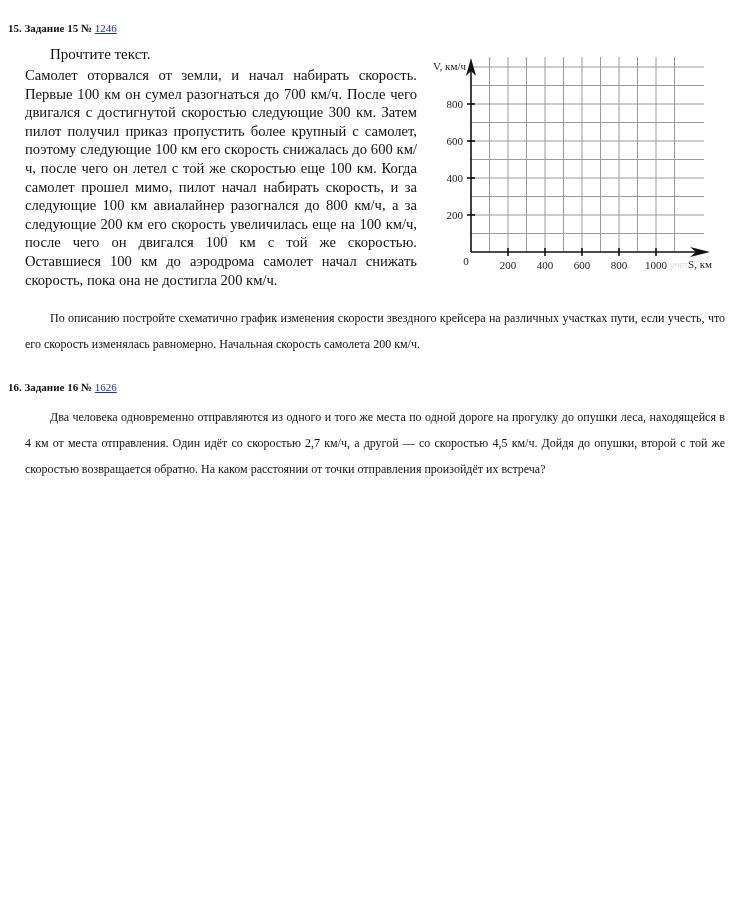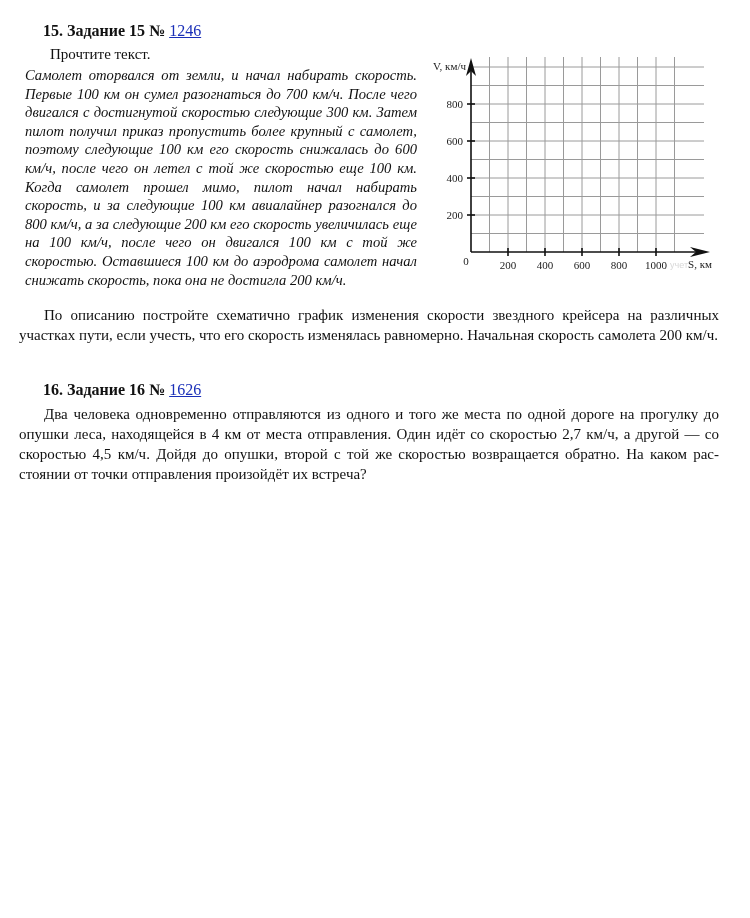--- a/index.html
+++ b/index.html
@@ -1,26 +1,26 @@
 <!DOCTYPE html>
 <html><head>
   <meta charset="utf-8">
   <style>
     html, body { margin: 0; padding: 0; background: #ffffff; }
     body { width: 750px; height: 918px; position: relative; overflow: hidden;
            font-family: "Liberation Serif", "DejaVu Serif", serif; color: #111; }
-    .task-header { position: absolute; left: 43px; font-weight: bold; font-size: 16px; }
+    .task-header { position: absolute; left: 8px; font-weight: bold; font-size: 11px; }
     .task-header a { color: #1a2fb8; text-decoration: underline; font-weight: normal; }
     #h15 { top: 22px; }
     #h16 { top: 381px; }
     .read { position: absolute; left: 50px; top: 46px; font-size: 15px; text-align: center; }
-    .story { position: absolute; left: 25px; top: 66px; width: 392px; font-style: italic;
+    .story { position: absolute; left: 25px; top: 66px; width: 392px; 
              font-size: 14.6px; line-height: 18.6px; text-align: justify; }
-    .para { position: absolute; left: 19px; width: 700px; font-size: 15px;
-            line-height: 20px; text-align: justify; text-indent: 25px; }
+    .para { position: absolute; left: 25px; width: 700px; font-size: 12px;
+            line-height: 26px; text-align: justify; text-indent: 25px; }
     #p15 { top: 305px; }
     #p16 { top: 404px; }
     svg { position: absolute; left: 0; top: 0; }
     .grid-line { stroke: #9a9a9a; stroke-width: 1; }
     .axis-line { stroke: #111; stroke-width: 1.6; }
     .tick-label { font-family: "Liberation Serif", serif; font-size: 11px; fill: #222; }
     .axis-title { font-family: "Liberation Serif", serif; font-size: 11px; fill: #222; }
     .watermark { font-family: "Liberation Sans", sans-serif; font-size: 9px; fill: #d8d8d8; }
   </style>
 </head>

